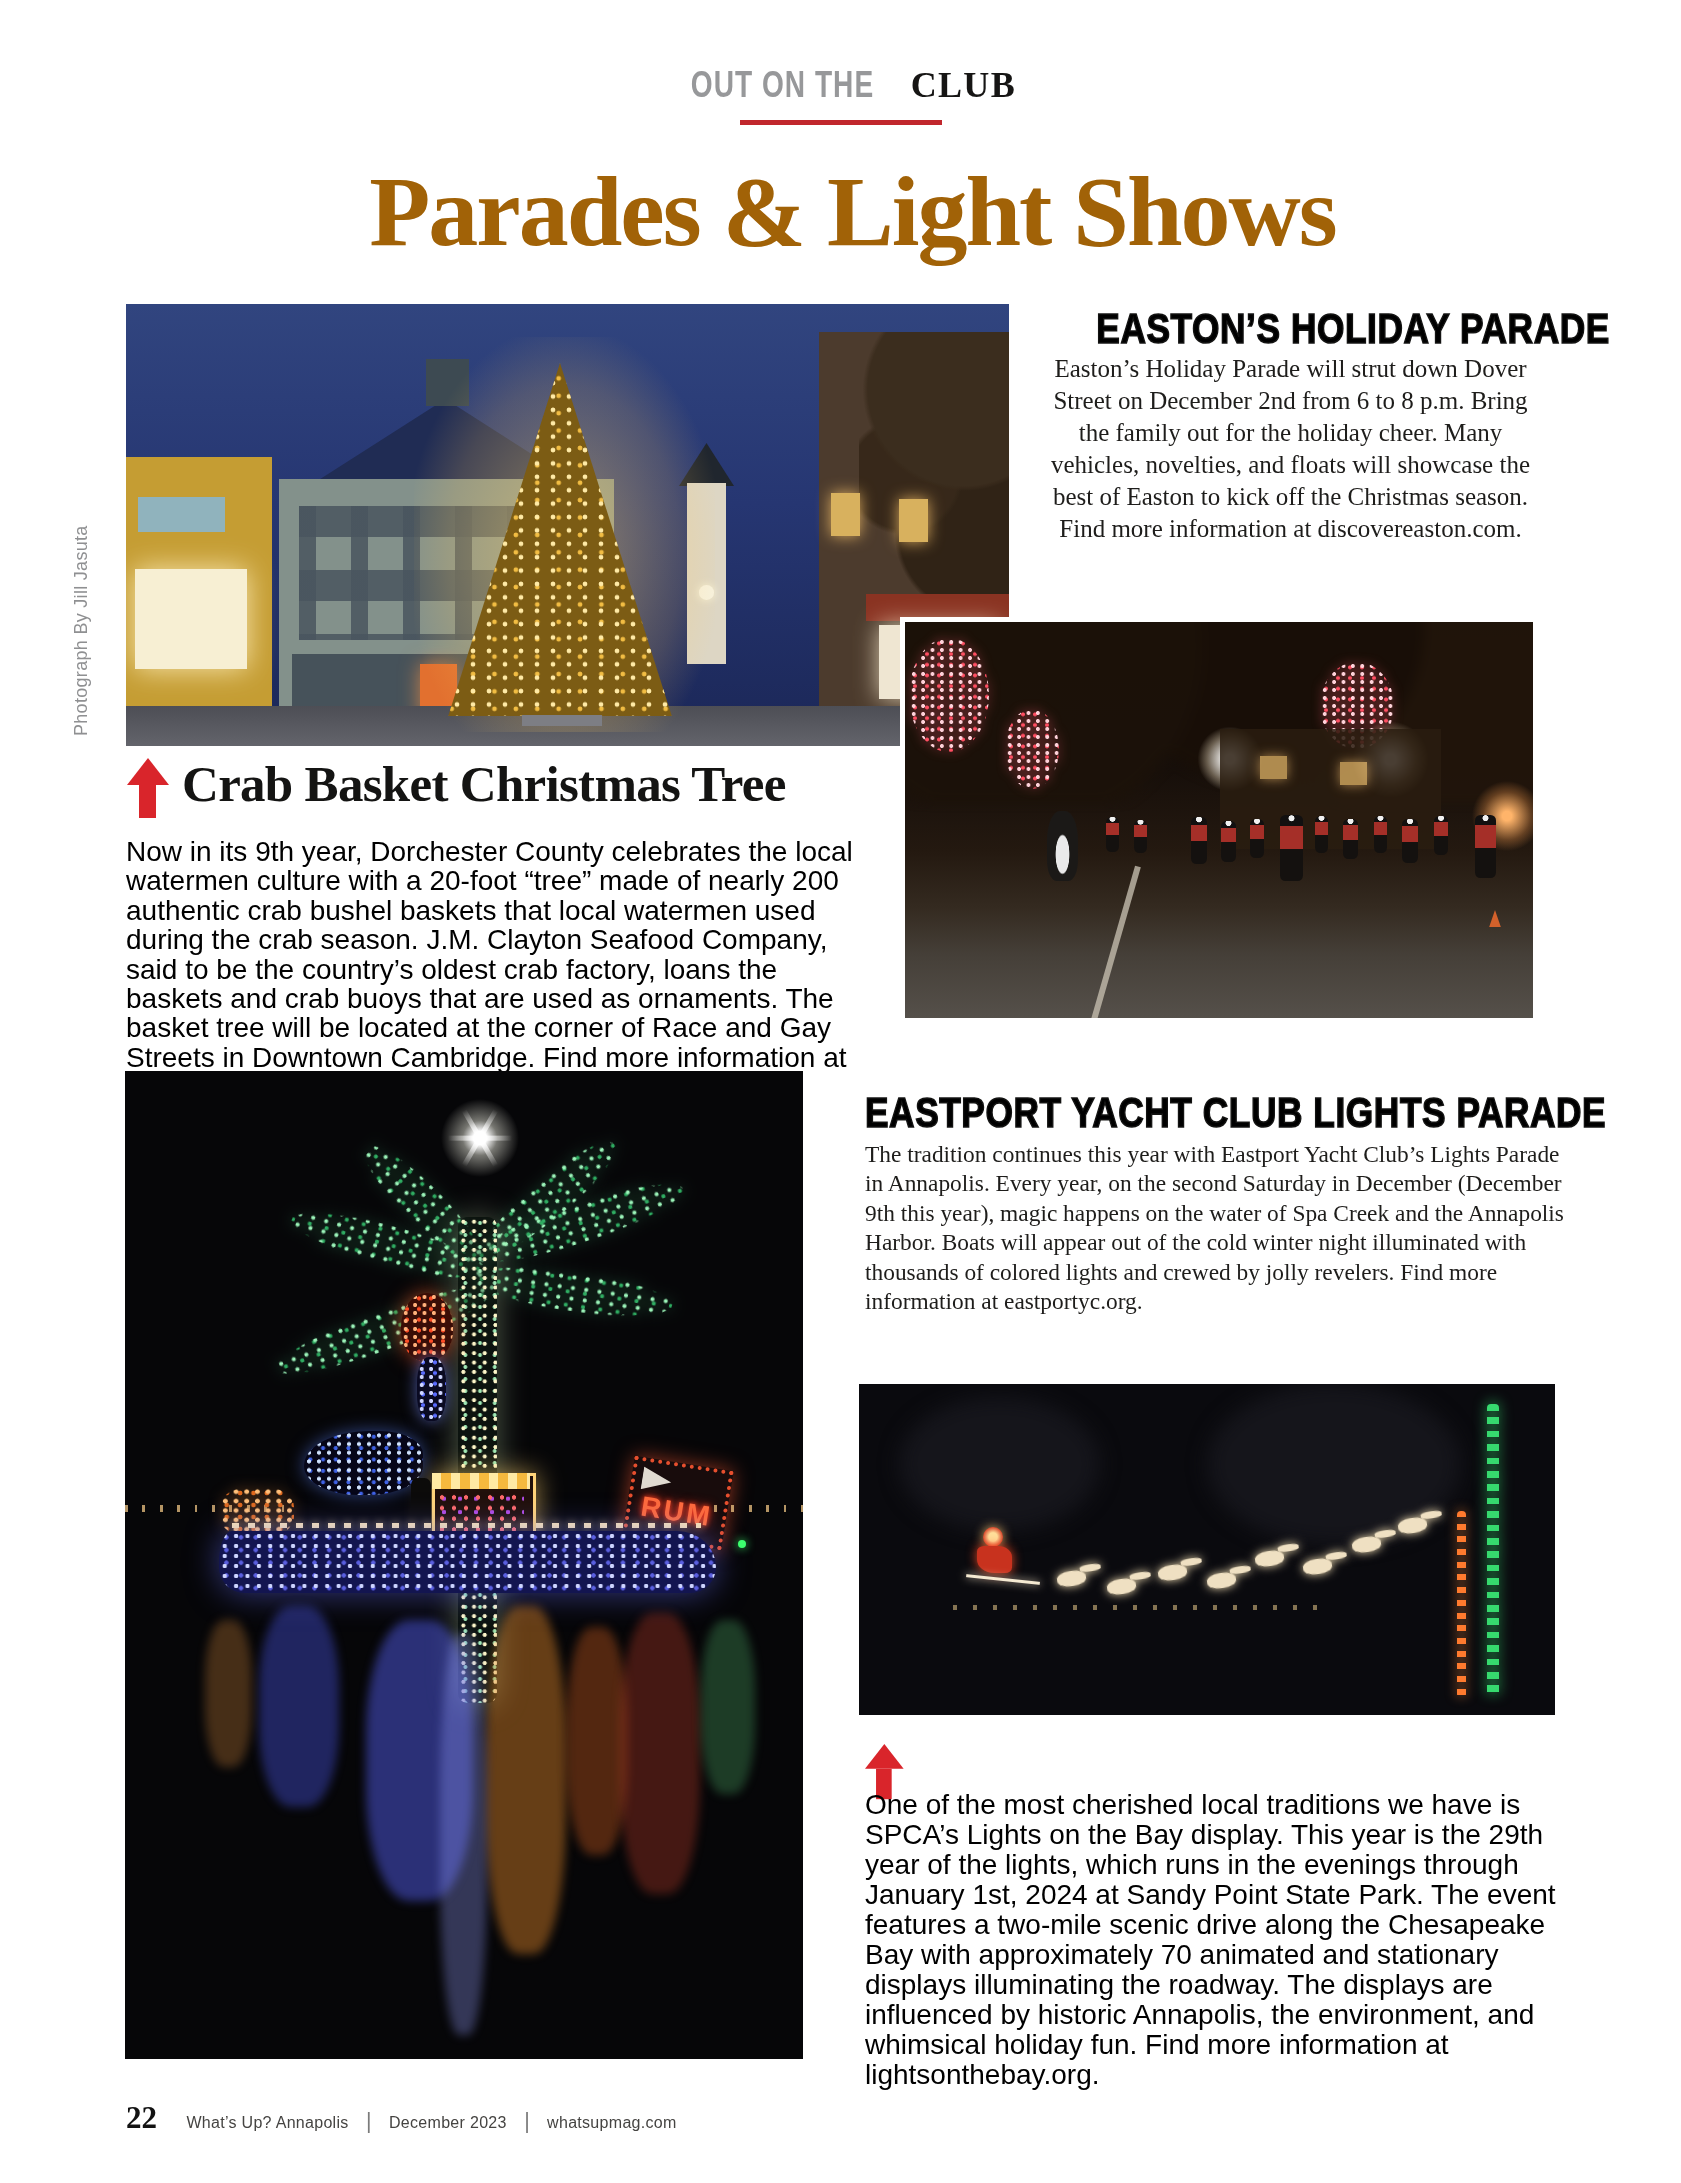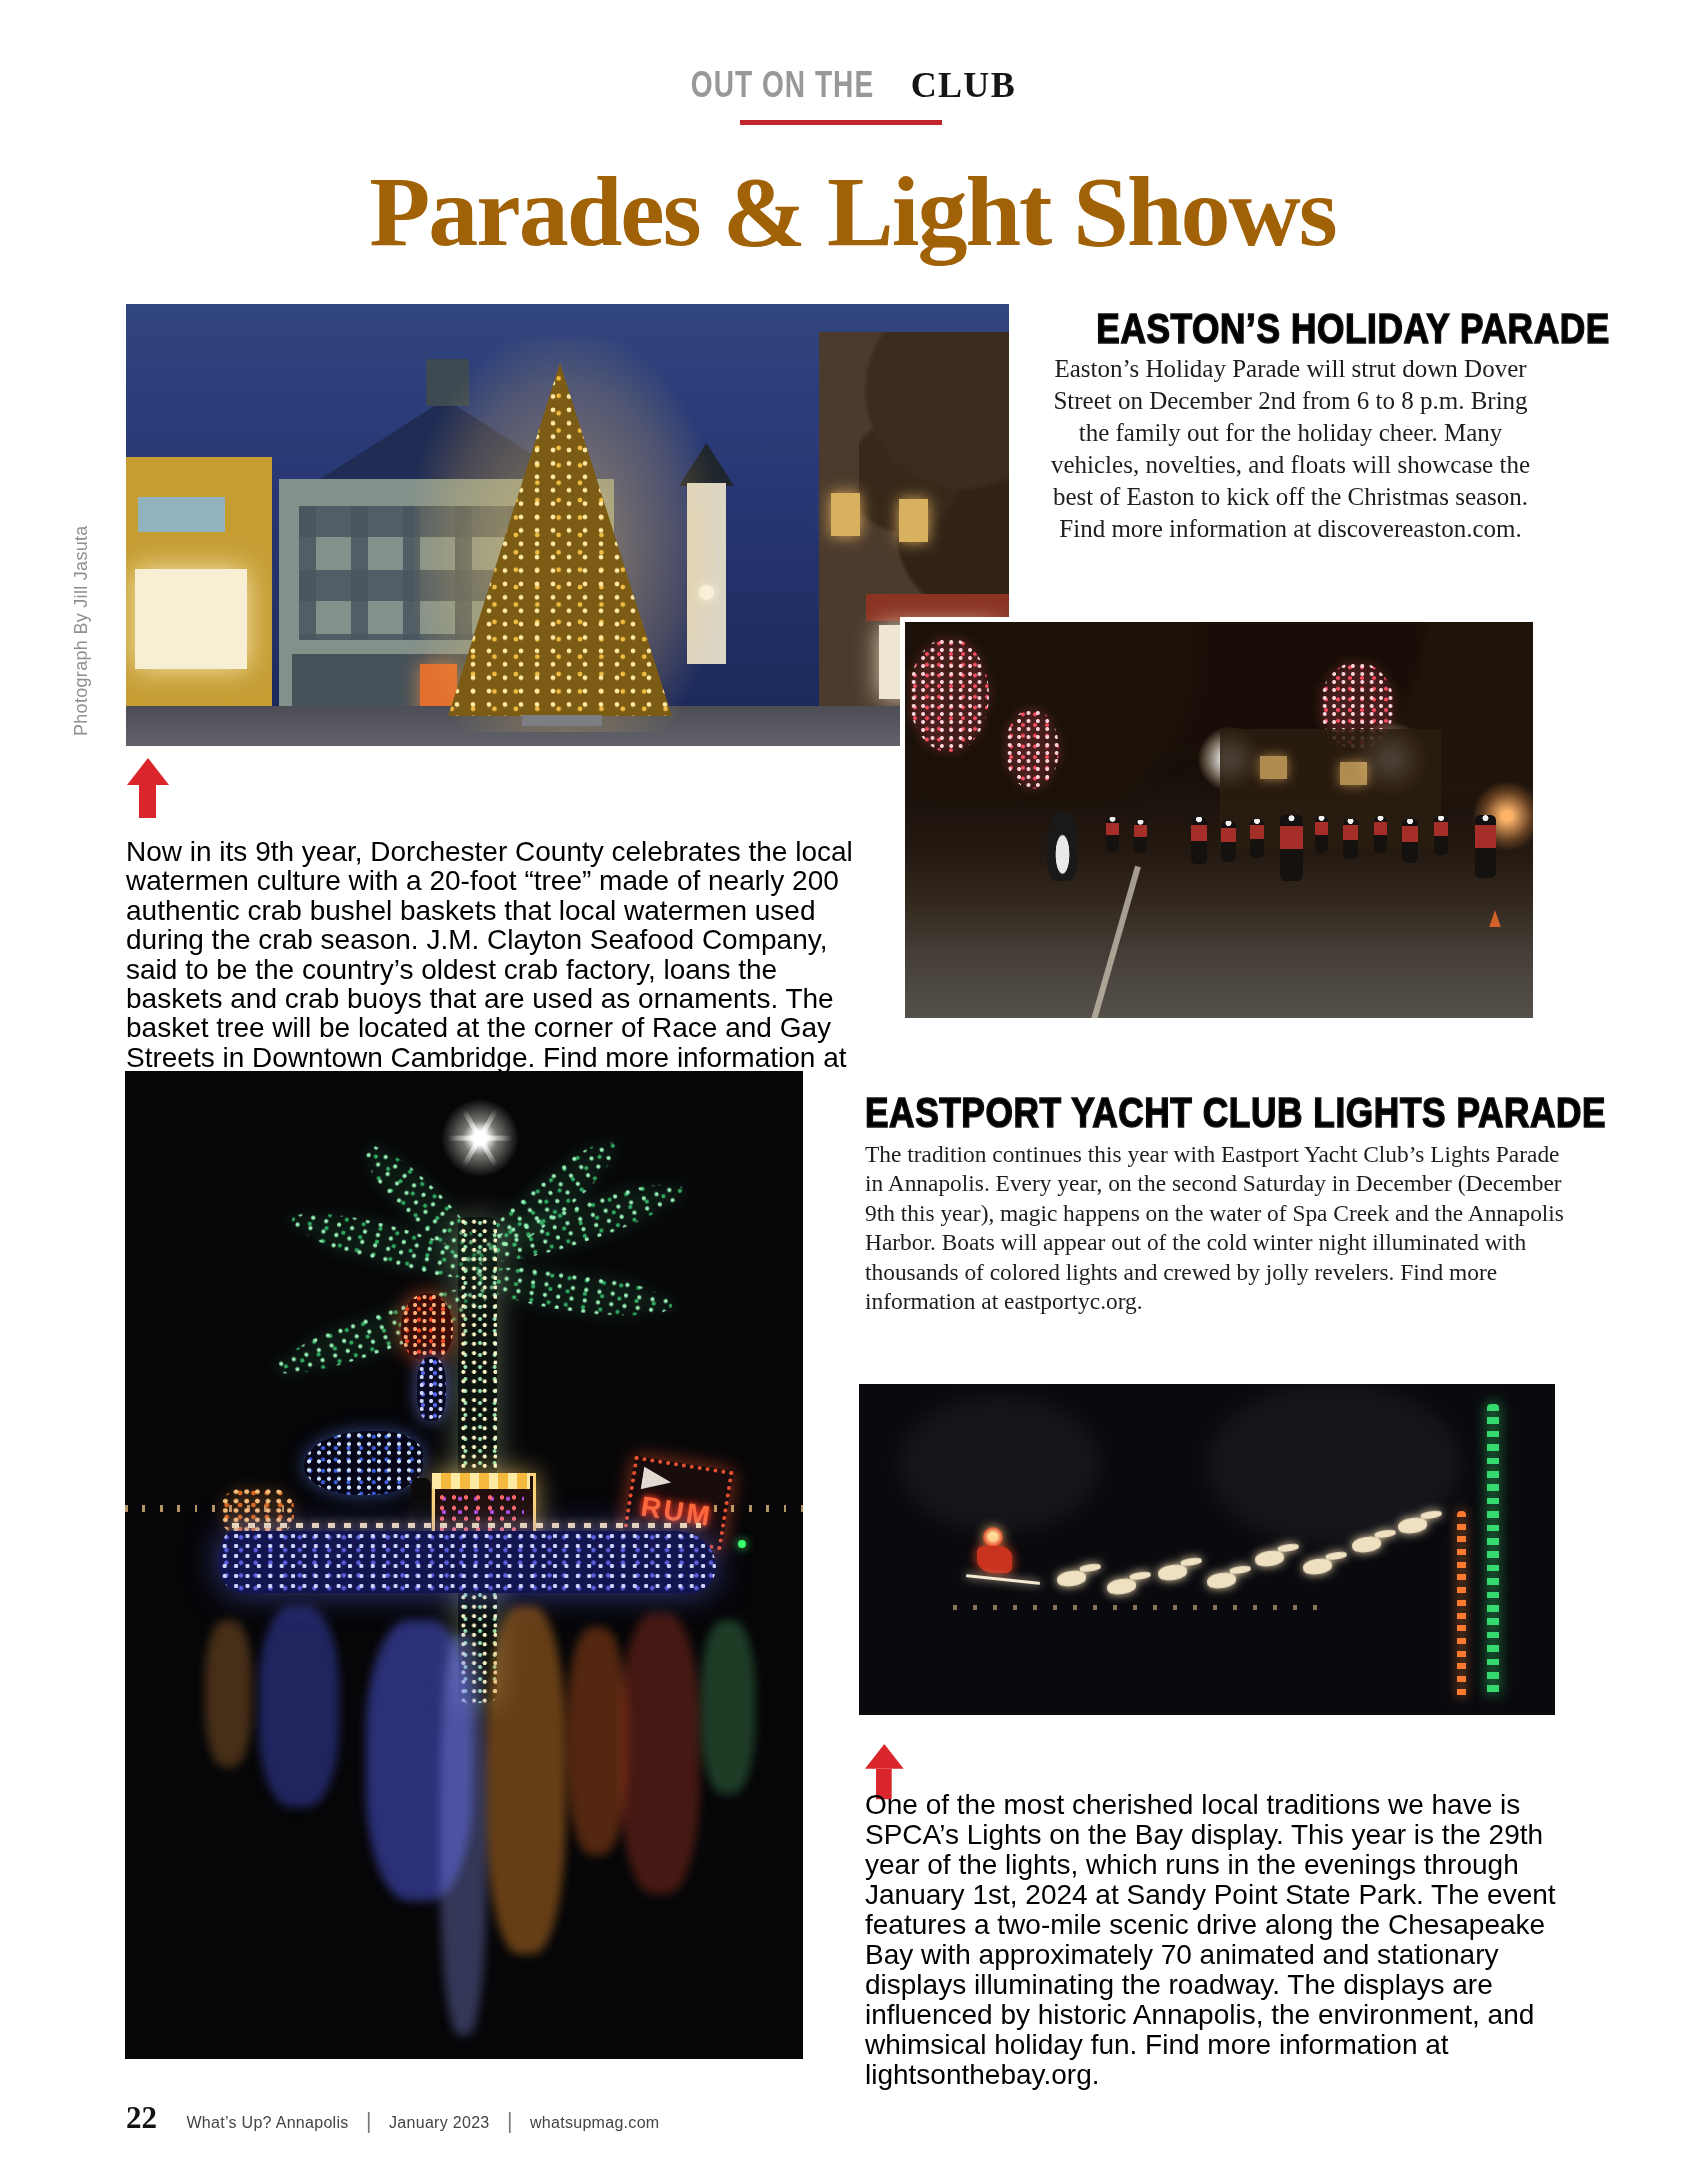--- a/index.html
+++ b/index.html
@@ -312,20 +312,21 @@
     <div class="figure" style="left:529px;top:194px;width:14px;height:39px;"></div>
     <div class="figure" style="left:570px;top:193px;width:21.4px;height:63px;"></div>
     <div class="lane-line"></div>
     <div class="cone"></div>
   </figure>
 
   <div class="arrow-up arrow-crab">
     <span class="arrow-head"></span>
     <span class="arrow-stem"></span>
   </div>
+  <h2 class="script-heading crab-heading">Crab Basket Christmas Tree</h2>
   <p class="sans-body crab-body">Now in its 9th year, Dorchester County celebrates the local watermen culture with a 20-foot “tree” made of nearly 200 authentic crab bushel baskets that local watermen used during the crab season. J.M. Clayton Seafood Company, said to be the country’s oldest crab factory, loans the baskets and crab buoys that are used as ornaments. The basket tree will be located at the corner of Race and Gay Streets in Downtown Cambridge. Find more information at visitdorchester.org.</p>
 
   <figure class="photo boat-photo">
     <div class="star">
       <span class="ray" style="transform:translate(-50%,-50%) rotate(0deg);"></span>
       <span class="ray" style="transform:translate(-50%,-50%) rotate(60deg);"></span>
       <span class="ray" style="transform:translate(-50%,-50%) rotate(120deg);"></span>
     </div>
     <div class="frond" style="left:348px;top:167px;width:221px;transform:rotate(-18deg);"></div>
     <div class="frond" style="left:348px;top:187px;width:201px;transform:rotate(8deg);"></div>
@@ -387,19 +388,19 @@
   <div class="arrow-up arrow-bay">
     <span class="arrow-head"></span>
     <span class="arrow-stem"></span>
   </div>
   <p class="sans-body bay-body">One of the most cherished local traditions we have is SPCA’s Lights on the Bay display. This year is the 29th year of the lights, which runs in the evenings through January 1st, 2024 at Sandy Point State Park. The event features a two-mile scenic drive along the Chesapeake Bay with approximately 70 animated and stationary displays illuminating the roadway. The displays are influenced by historic Annapolis, the environment, and whimsical holiday fun. Find more information at lightsonthebay.org.</p>
 
   <footer class="page-footer">
     <span class="folio">22</span>
     <span class="foot-text">What’s Up? Annapolis</span>
     <span class="foot-div">|</span>
-    <span class="foot-text">January 2023</span>
+    <span class="foot-text">December 2023</span>
     <span class="foot-div">|</span>
     <span class="foot-text">whatsupmag.com</span>
   </footer>
 
 </div>
 
 
 </body></html>

